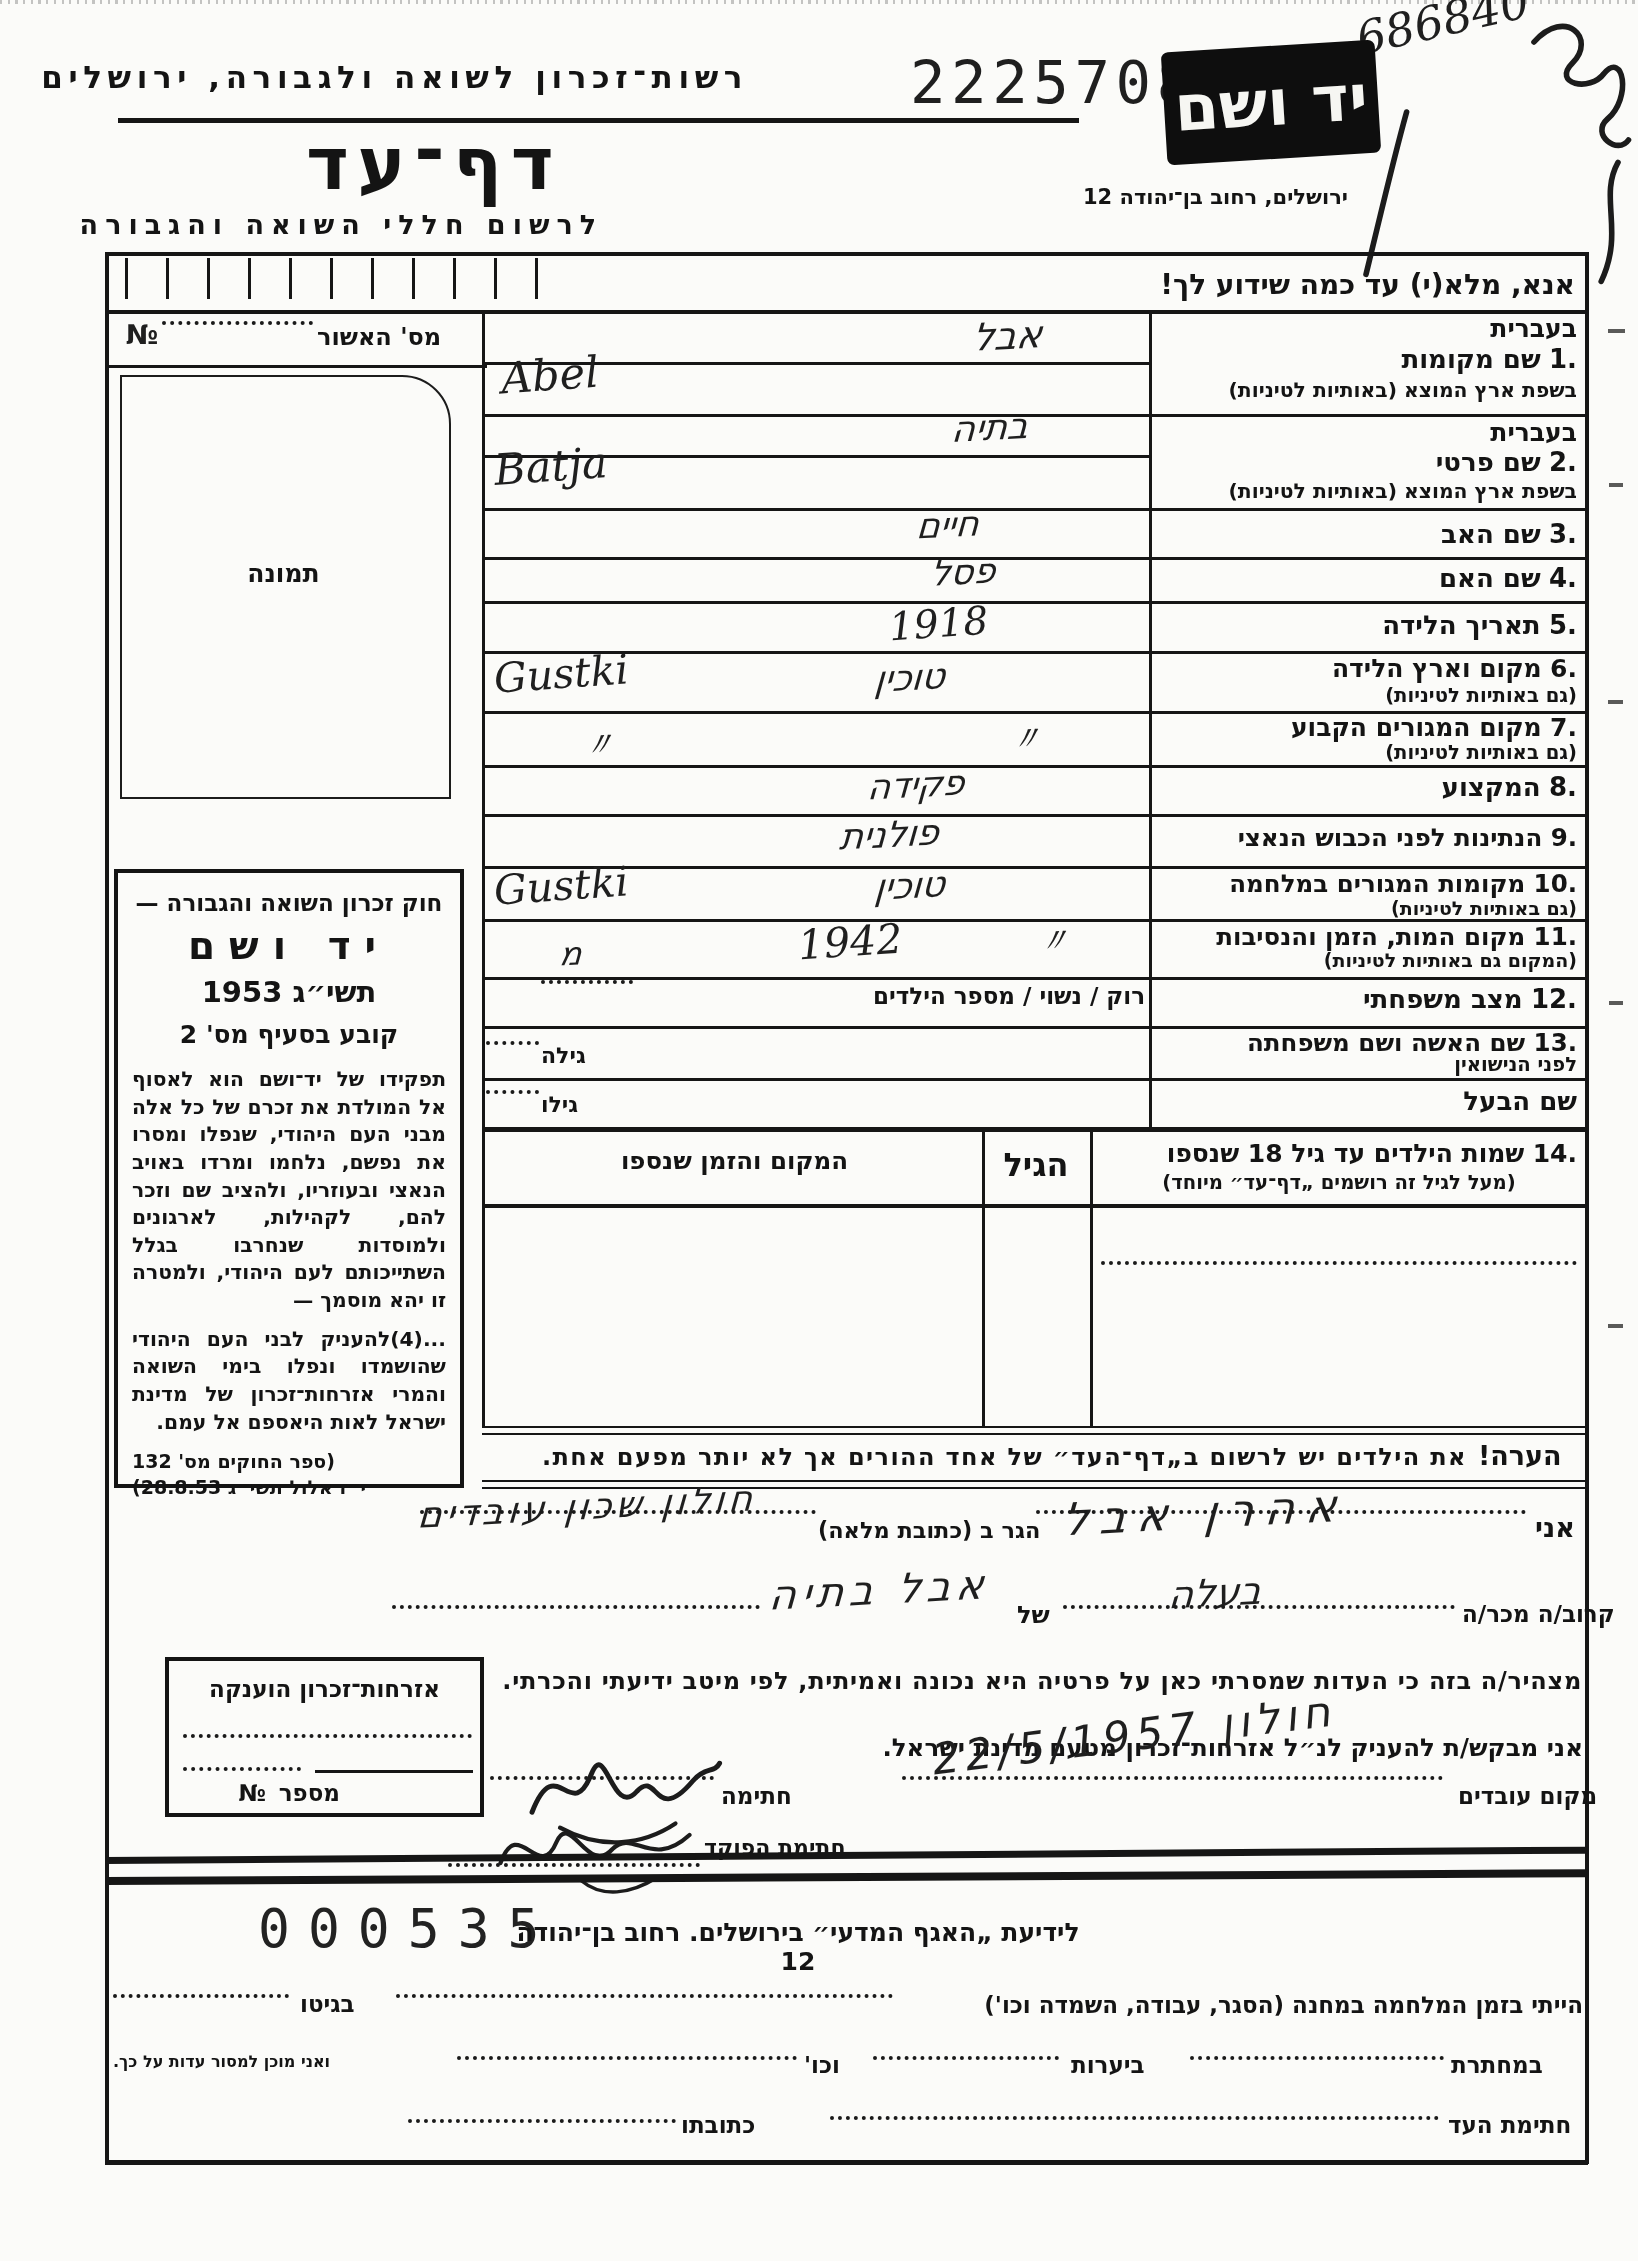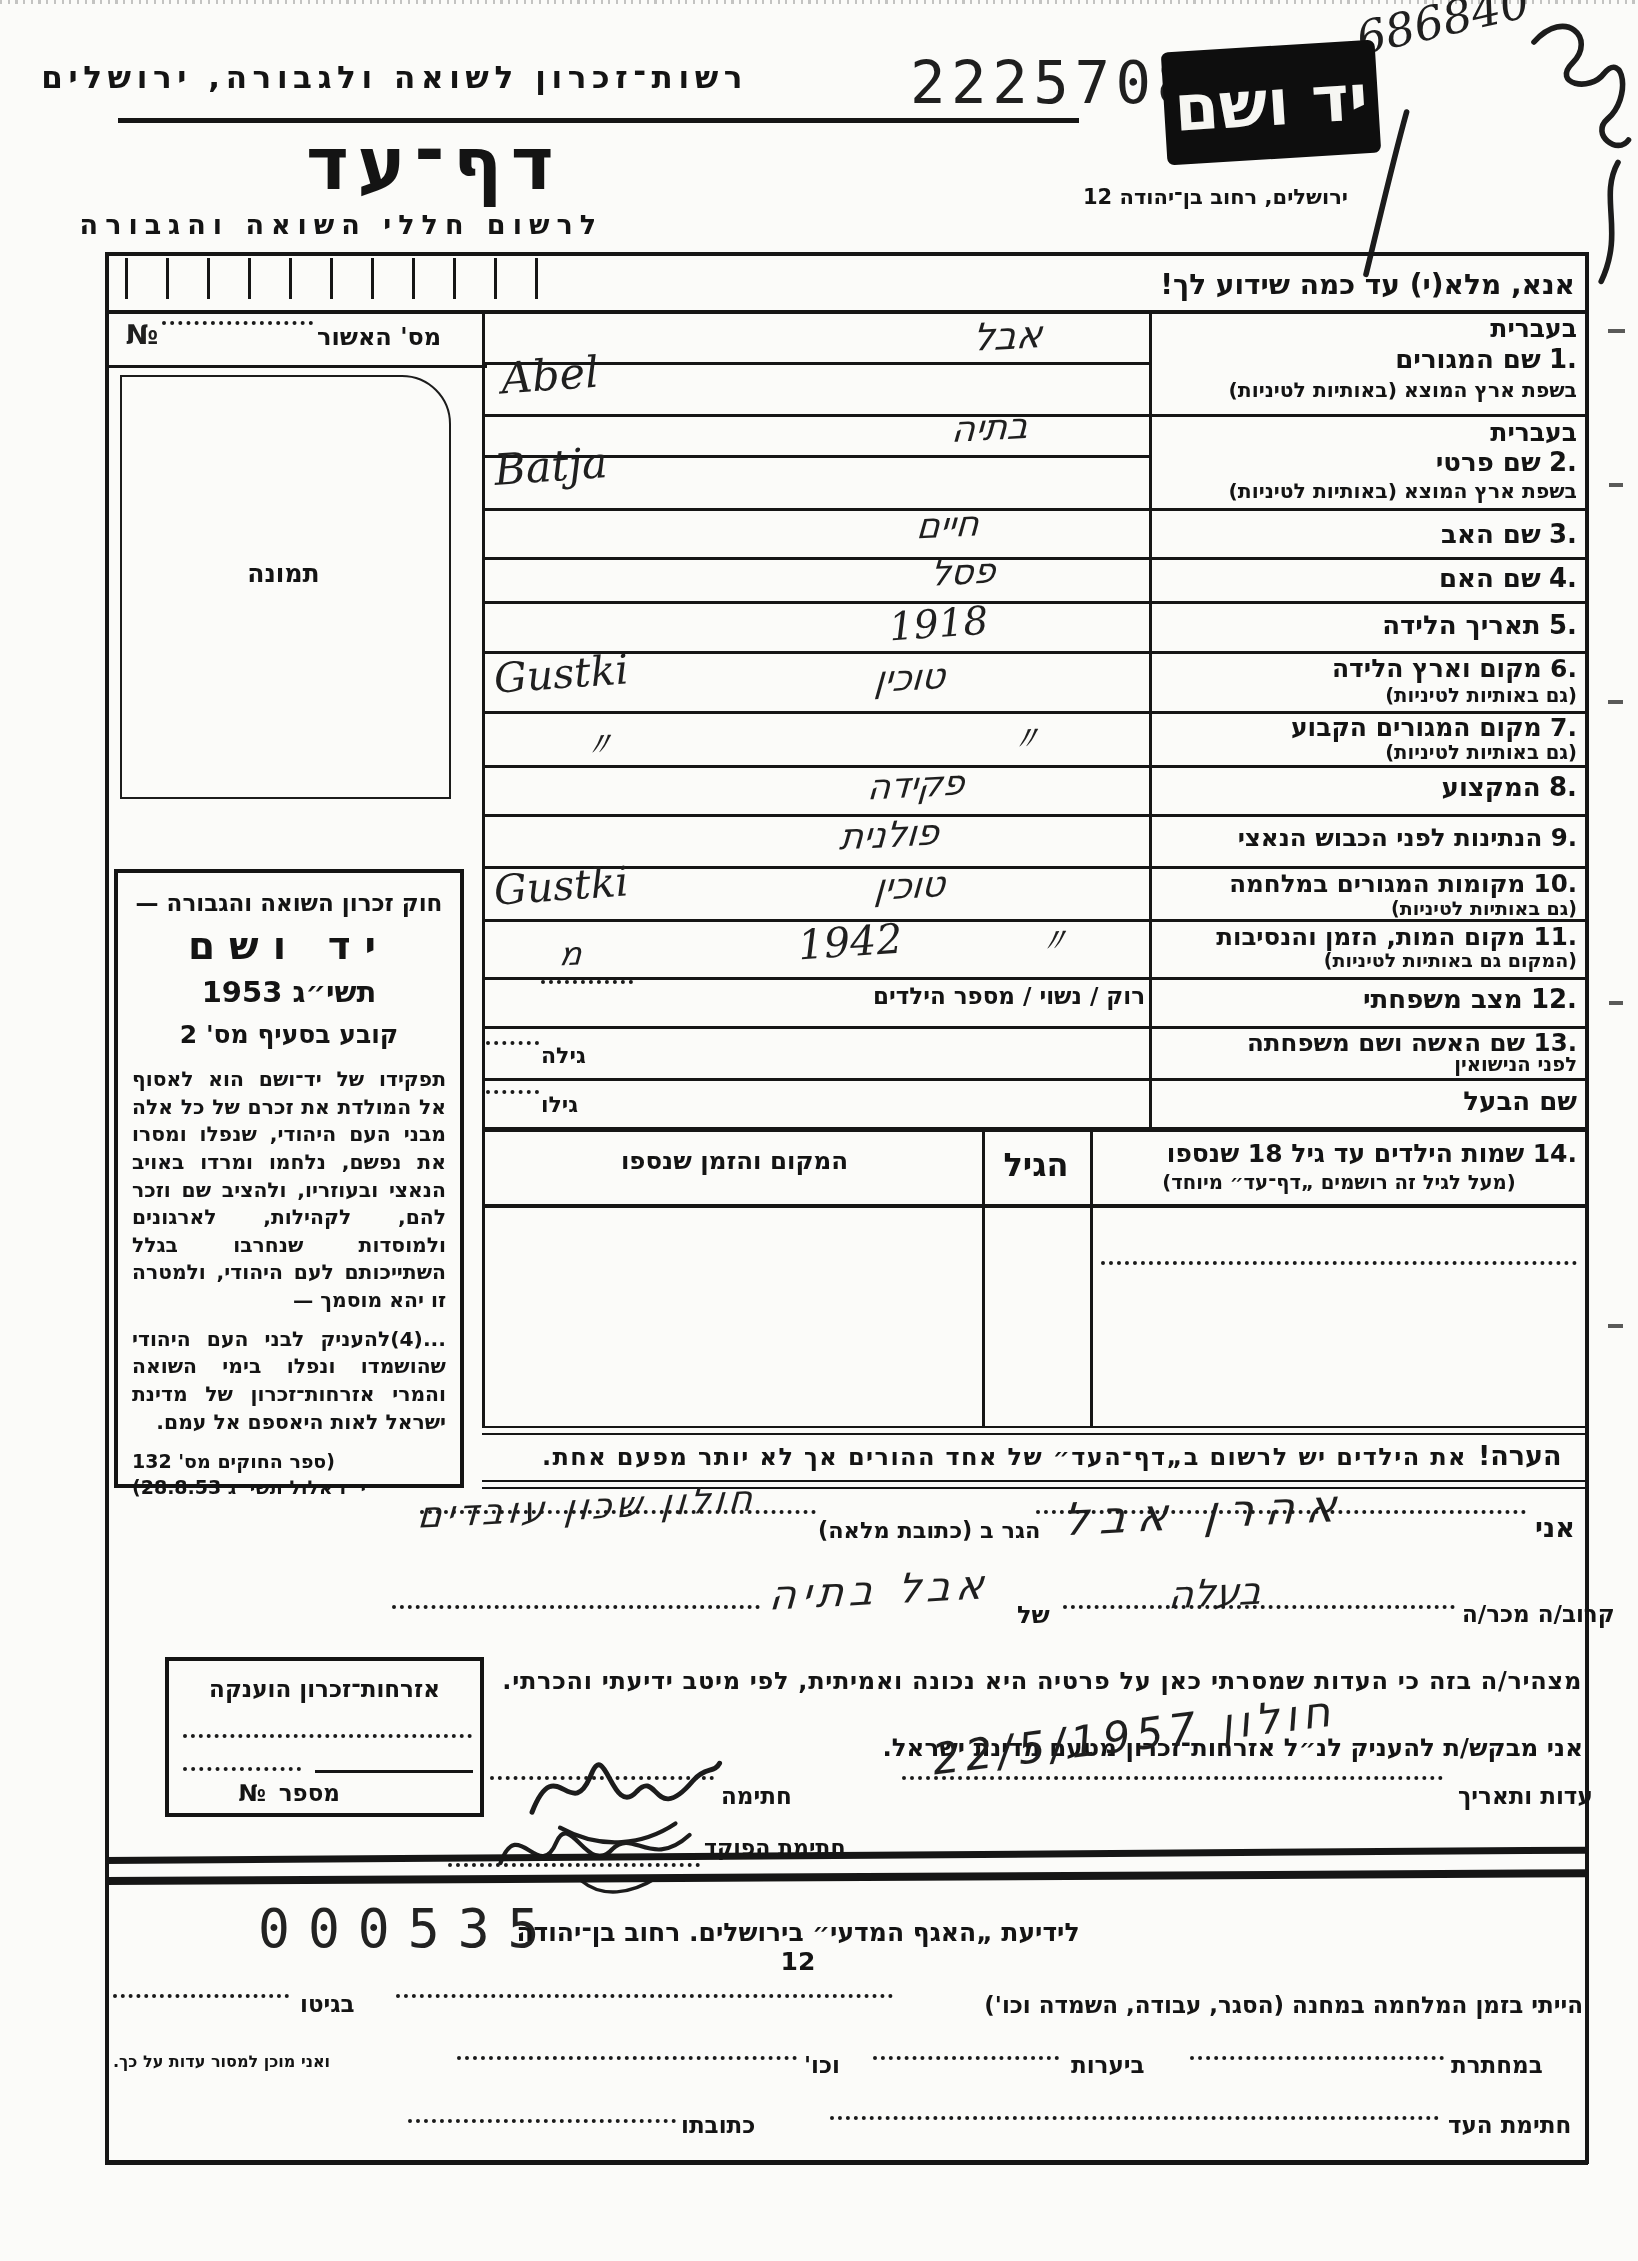--- a/index.html
+++ b/index.html
@@ -99,21 +99,21 @@
   <div class="ln" style="left:485px;top:866px;width:1100px;height:2.8px"></div>
   <div class="ln" style="left:485px;top:919px;width:1100px;height:2.8px"></div>
   <div class="ln" style="left:485px;top:977px;width:1100px;height:2.8px"></div>
   <div class="ln" style="left:485px;top:1026px;width:1100px;height:2.8px"></div>
   <div class="ln" style="left:485px;top:1078px;width:1100px;height:2.8px"></div>
   <div class="ln" style="left:485px;top:1127px;width:1100px;height:4.9px"></div>
   <div class="ln" style="left:485px;top:1204px;width:1100px;height:3.5px"></div>
   <div class="dot" style="left:1101px;top:1261px;width:476px"></div>
 
   <div class="blk" style="left:1157px;top:315px;width:420px;font-size:25px">בעברית</div>
-  <div class="blk" style="left:1157px;top:345px;width:420px;font-size:26px"><span class="num">1.</span><span>שם המגורים</span></div>
+  <div class="blk" style="left:1157px;top:345px;width:420px;font-size:26px"><span class="num">1.</span><span>שם מקומות</span></div>
   <div class="blk" style="left:1157px;top:379px;width:420px;font-size:20.3px">בשפת ארץ המוצא (באותיות לטיניות)</div>
 
   <div class="blk" style="left:1157px;top:419px;width:420px;font-size:25px">בעברית</div>
   <div class="blk" style="left:1157px;top:448px;width:420px;font-size:26px"><span class="num">2.</span><span>שם פרטי</span></div>
   <div class="blk" style="left:1157px;top:480px;width:420px;font-size:20.3px">בשפת ארץ המוצא (באותיות לטיניות)</div>
 
   <div class="blk" style="left:1157px;top:520px;width:420px;font-size:26px"><span class="num">3.</span><span>שם האב</span></div>
   <div class="blk" style="left:1157px;top:564px;width:420px;font-size:26px"><span class="num">4.</span><span>שם האם</span></div>
   <div class="blk" style="left:1157px;top:611px;width:420px;font-size:26px"><span class="num">5.</span><span>תאריך הלידה</span></div>
 
@@ -196,21 +196,21 @@
   <div class="p" style="left:1462px;top:1602px;font-size:23px">קרוב/ה מכר/ה</div>
   <div class="hand hhe" style="left:1169px;top:1574px;font-size:38px">בעלה</div>
   <div class="dot" style="left:1063px;top:1605px;width:392px"></div>
   <div class="p" style="left:1017px;top:1602px;font-size:24px">של</div>
   <div class="hand hhe" style="left:770px;top:1570px;font-size:41px;letter-spacing:5.6px;direction:rtl">אבל בתיה</div>
   <div class="dot" style="left:392px;top:1605px;width:368px"></div>
 
   <div class="blk" style="left:490px;top:1668px;width:1092px;font-size:24px;letter-spacing:0.7px">מצהיר/ה בזה כי העדות שמסרתי כאן על פרטיה היא נכונה ואמיתית, לפי מיטב ידיעתי והכרתי.</div>
   <div class="blk" style="left:739px;top:1734px;width:844px;font-size:24.5px">אני מבקש/ת להעניק לנ״ל אזרחות־זכרון מטעם מדינת ישראל.</div>
 
-  <div class="p" style="left:1458px;top:1784px;font-size:23px">עדות ותאריך</div>
+  <div class="p" style="left:1458px;top:1784px;font-size:23px">מקום עובדים</div>
   <div class="hand hhe" style="left:931px;top:1714px;font-size:43px;letter-spacing:5.6px;direction:rtl;transform:rotate(-7deg)">חולון 22/5/1957</div>
   <div class="dot" style="left:902px;top:1776px;width:541px"></div>
   <div class="p" style="left:721px;top:1784px;font-size:23px">חתימה</div>
   <div class="dot" style="left:490px;top:1776px;width:224px"></div>
 
   <svg style="left:518px;top:1707px" width="210" height="151" viewBox="0 0 300 215">
     <path d="M20 150 C 55 60, 75 170, 105 95 C 125 45, 135 160, 170 120 C 200 88, 195 170, 250 105 C 268 84, 280 95, 288 80" fill="none" stroke="#1c1c1c" stroke-width="7" stroke-linecap="round"></path>
     <path d="M60 172 C 120 205, 180 196, 225 166" fill="none" stroke="#1c1c1c" stroke-width="6" stroke-linecap="round"></path>
   </svg>
 

